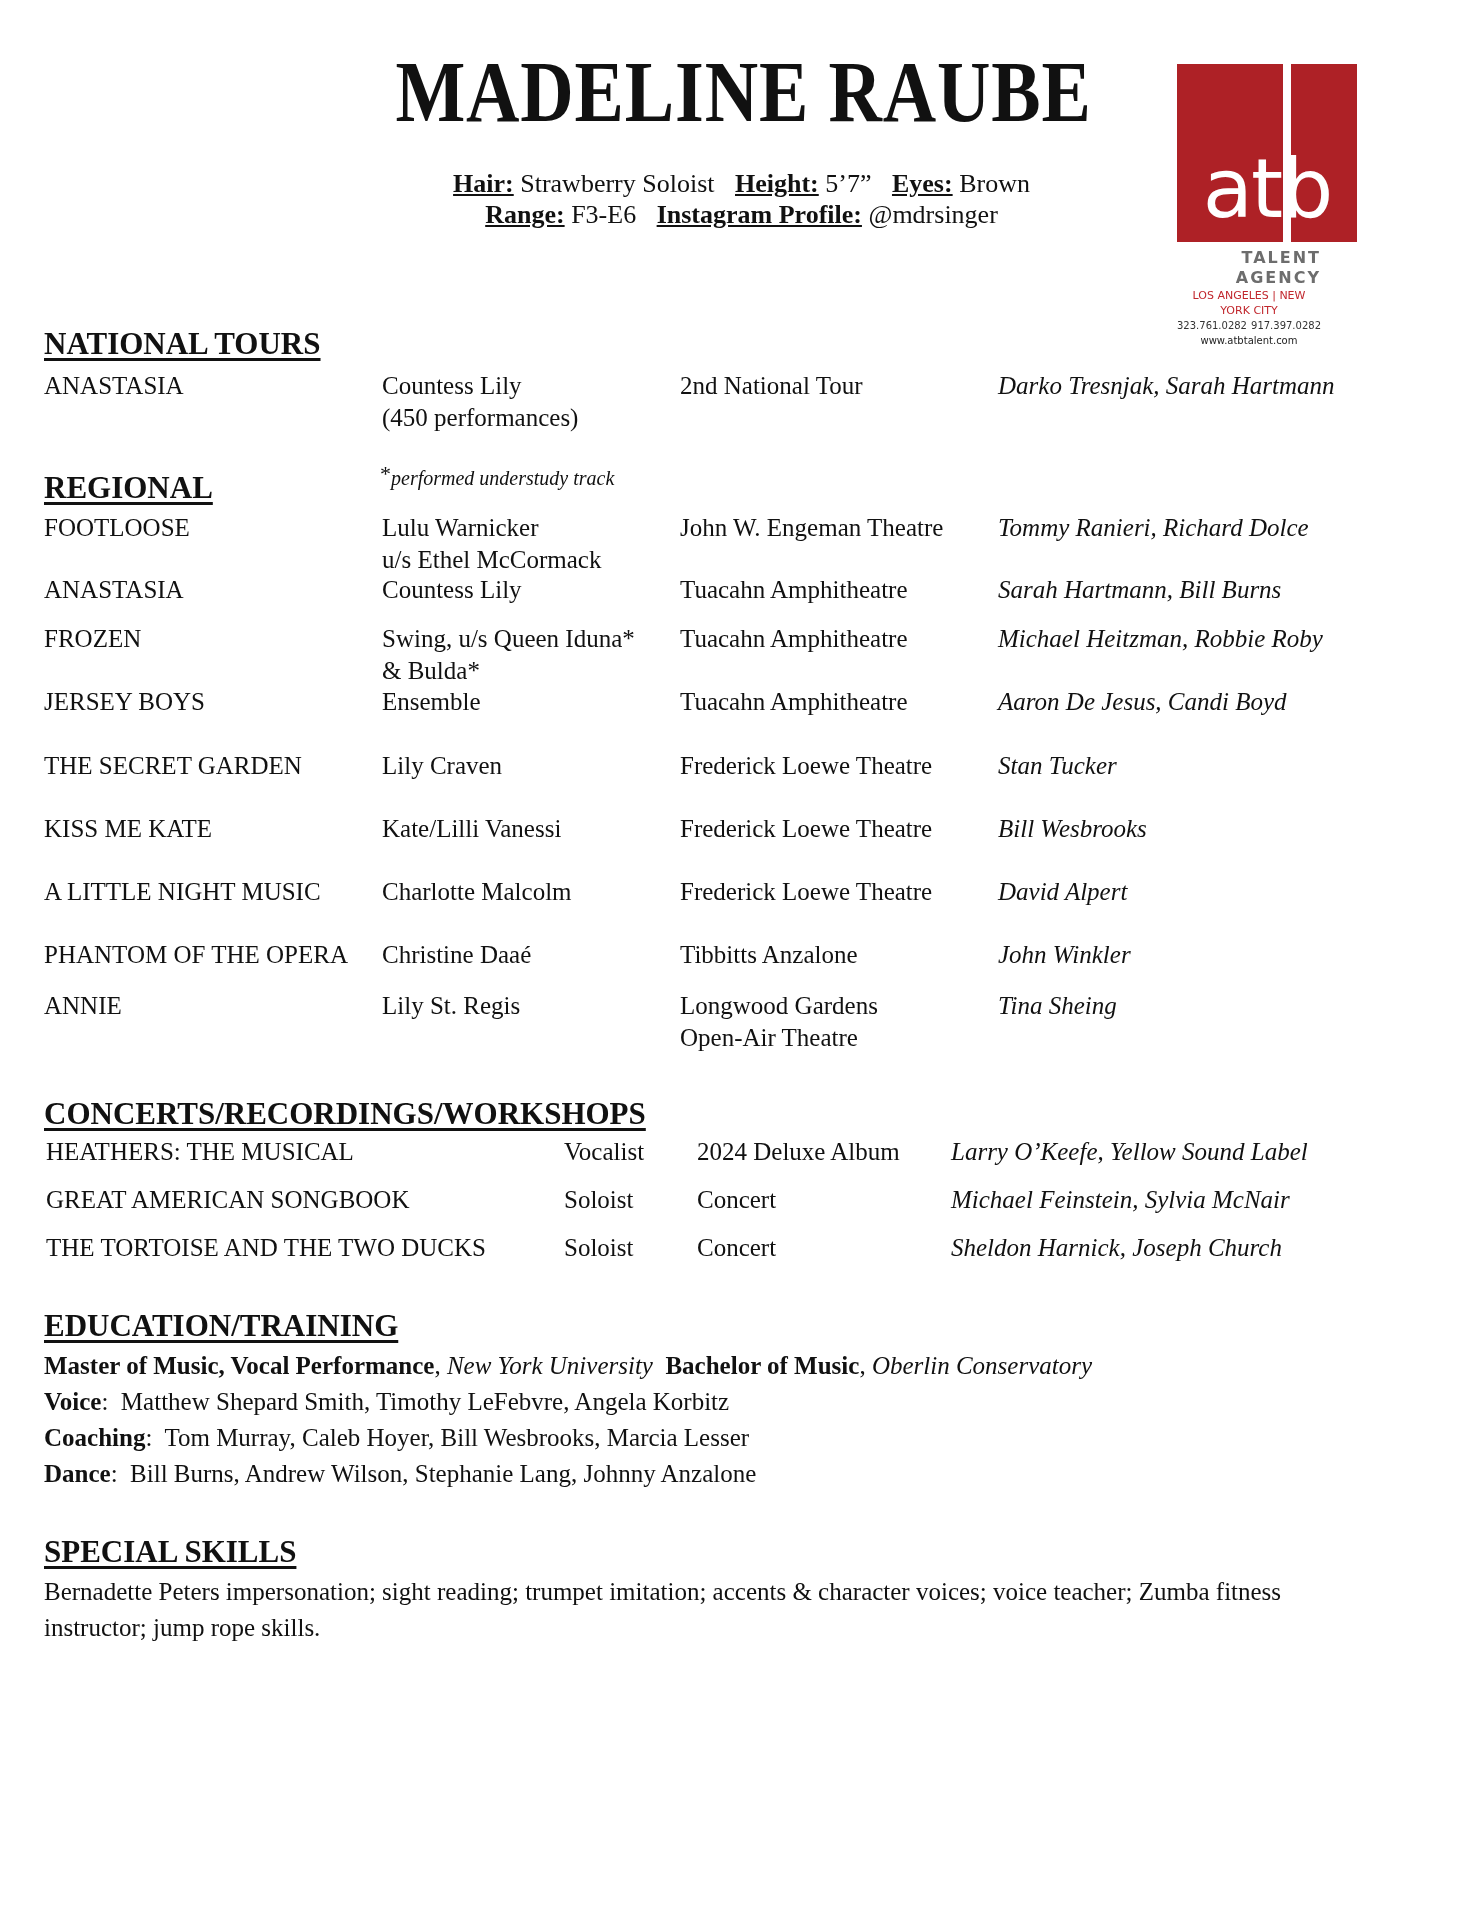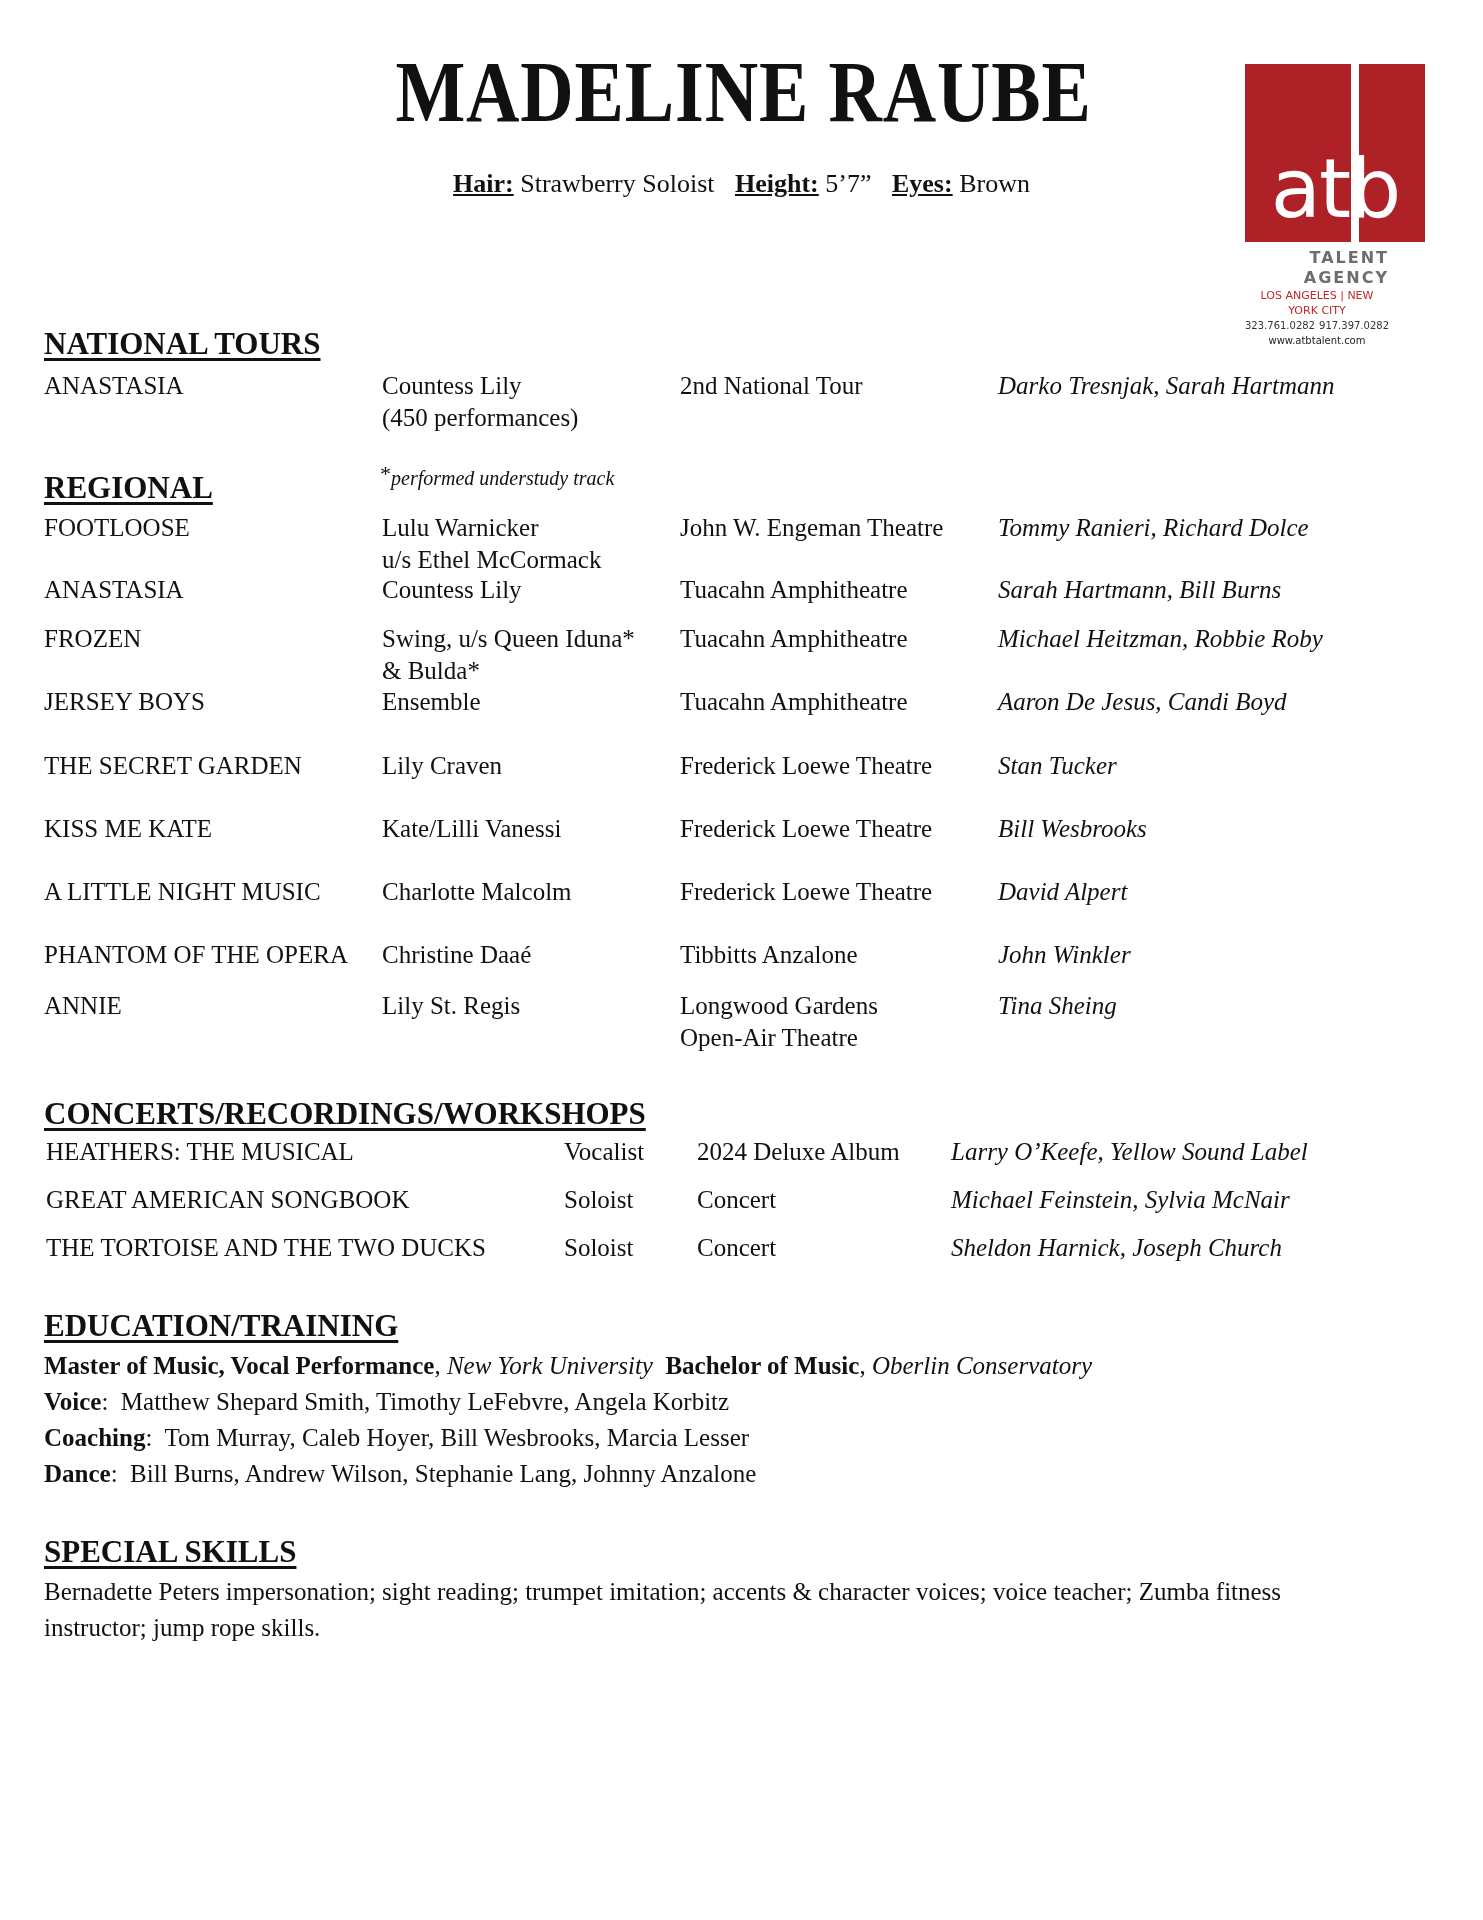--- a/index.html
+++ b/index.html
@@ -32,21 +32,21 @@
     .stats {
       left: 0; width: 1483px; top: 168px;
       text-align: center;
       font-size: 26px;
       line-height: 31px;
     }
     .stats b { font-weight: 700; text-decoration: underline; }
     .stats .sp { display: inline-block; width: 14px; }
 
     
-    .logo { left: 1245px; top: 64px; width: 144px; }
+    .logo { left: 1177px; top: 64px; width: 144px; }
     .logo-box {
       width: 180px; height: 178px;
       background: #ae2126;
       position: relative;
       overflow: hidden;
     }
     .logo-box .bar {
       position: absolute; left: 106px; top: 0; width: 8px; height: 178px;
       background: #ffffff;
     }
@@ -150,20 +150,26 @@
 
 <div class="abs stats">
   <div>
     <b>Hair:</b>
     <span>Strawberry Soloist</span><span class="sp"></span>
     <b>Height:</b>
     <span>5’7”</span><span class="sp"></span>
     <b>Eyes:</b>
     <span>Brown</span>
   </div>
+  <div>
+    <b>Range:</b>
+    <span>F3-E6</span><span class="sp"></span>
+    <b>Instagram Profile:</b>
+    <span>@mdrsinger</span>
+  </div>
 </div>
 
 <div class="abs logo">
   <div class="logo-box">
     <div class="bar"></div>
     <div class="word">atb</div>
   </div>
   <div class="logo-agency">TALENT AGENCY</div>
   <div class="logo-cities">LOS ANGELES | NEW YORK CITY</div>
   <div class="logo-phones">

